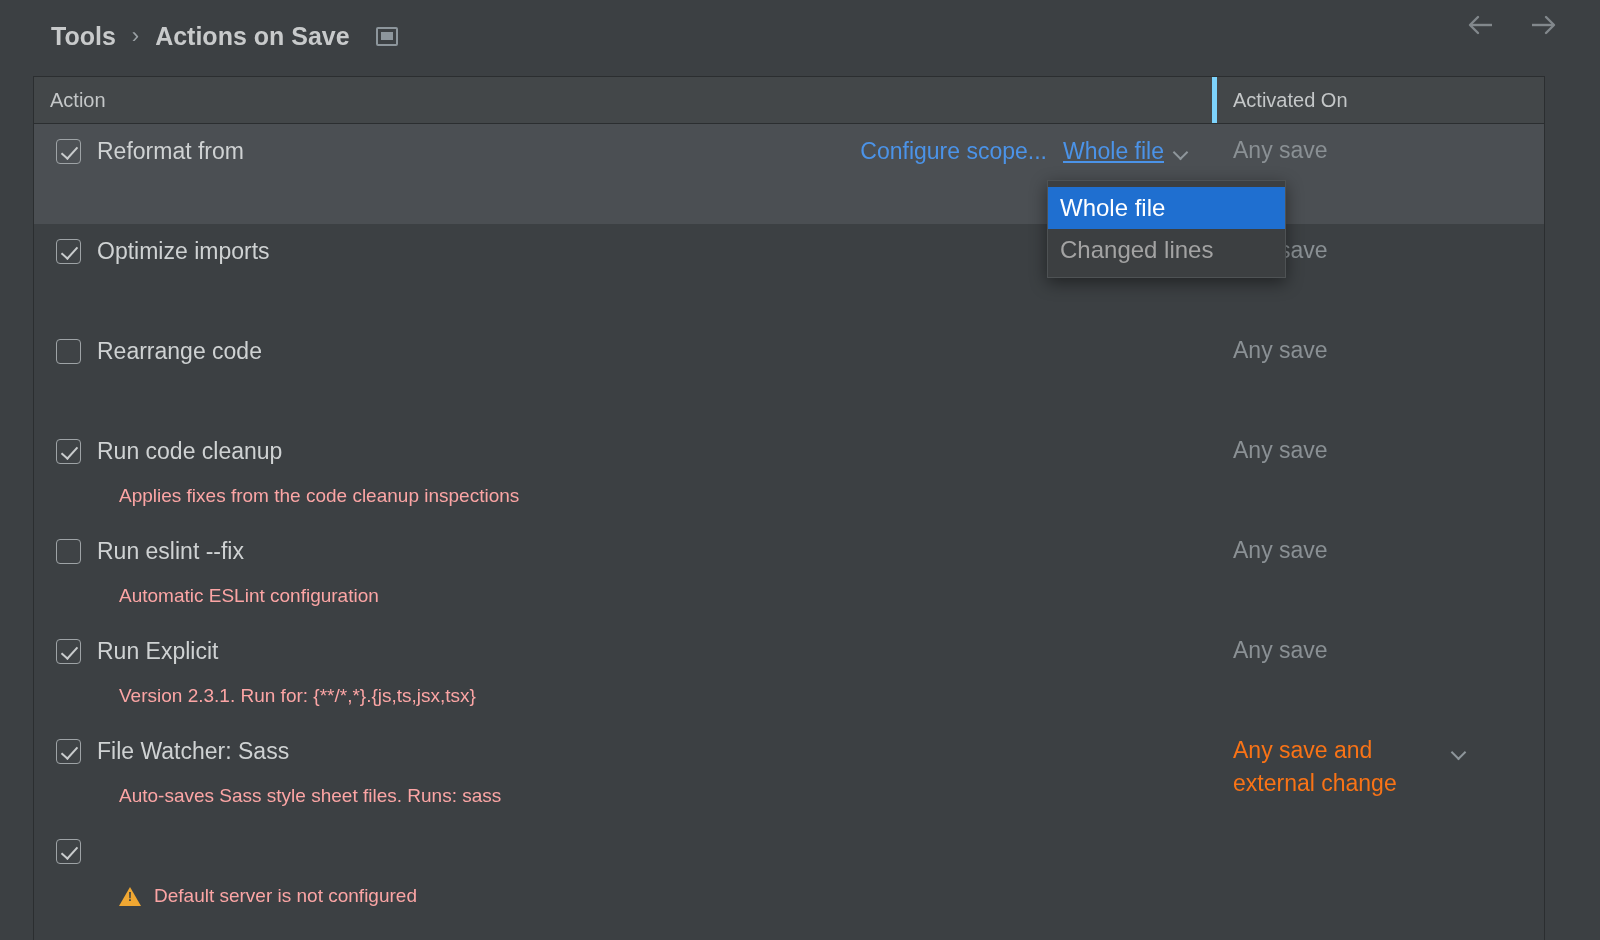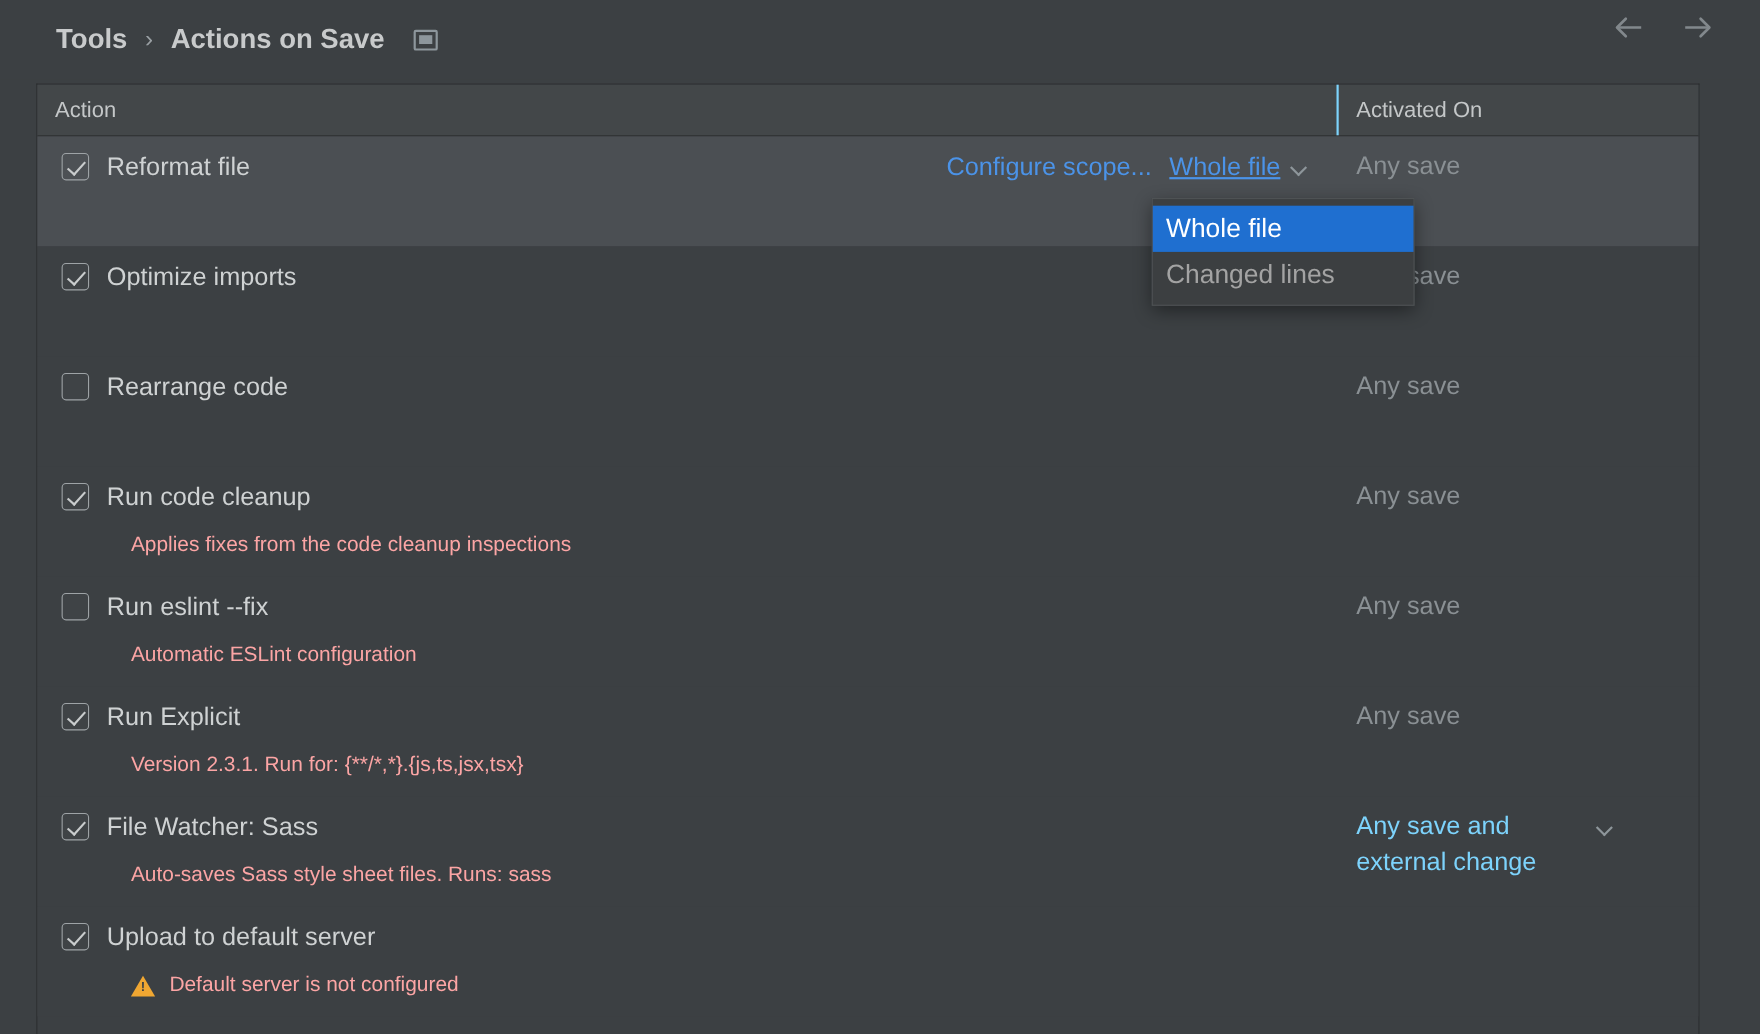--- a/index.html
+++ b/index.html
@@ -83,21 +83,21 @@
     border-bottom: 1px solid #2b2e30;
     background: #434749;
   }
   .th {
     display: flex;
     align-items: center;
     font-size: 20px;
     color: #c4c7c8;
     padding-left: 16px;
   }
-  .th-action { width: 1183px; border-right: 2px solid #7dd3fc; }
+  .th-action { width: 1183px; border-right: 5px solid #7dd3fc; }
   .th-activated { flex: 1; }
 
   .rows { position: relative; }
 
   .row {
     position: relative;
     display: flex;
     background: #3c4043;
   }
   .row.selected { background: #4b4f53; }
@@ -217,21 +217,21 @@
     display: flex;
     align-items: flex-start;
     gap: 14px;
   }
   .activated-text {
     font-size: 23px;
     color: #8a9094;
     line-height: 33px;
     white-space: nowrap;
   }
-  .activated-text.bright { color: #7dd3fc; }
+  .activated-text.bright { color: #f97316; }
   .activated-text.wrap { white-space: normal; width: 205px; }
   .row-activated .chev { margin-top: 13px; }
 
   
   .popup {
     position: absolute;
     left: 1047px;
     top: 180px;
     width: 239px;
     background: #3c3f41;
@@ -290,21 +290,21 @@
     <div class="th th-action">Action</div>
     <div class="th th-activated">Activated On</div>
   </div>
 
   <div class="rows">
 
     <div class="row selected" style="height:100px">
       <div class="row-main">
         <div class="row-title">
           <span class="cbox checked"></span>
-          <span class="label">Reformat file</span>
+          <span class="label">Reformat from</span>
         </div>
         <div class="row-inline">
           <span class="link-blue">Configure scope...</span>
           <span class="combo">
             <span class="link-blue underline">Whole file</span>
             <span class="chev"></span>
           </span>
         </div>
       </div>
       <div class="row-activated">
@@ -394,21 +394,20 @@
       <div class="row-activated">
         <span class="activated-text bright wrap">Any save and external change</span>
         <span class="chev"></span>
       </div>
     </div>
 
     <div class="row" style="height:100px">
       <div class="row-main">
         <div class="row-title">
           <span class="cbox checked"></span>
-          <span class="label">Upload to default server</span>
         </div>
         <div class="desc">
           <span class="warn-icon"></span>
           <span>Default server is not configured</span>
         </div>
       </div>
     </div>
 
   </div>
 </div>

